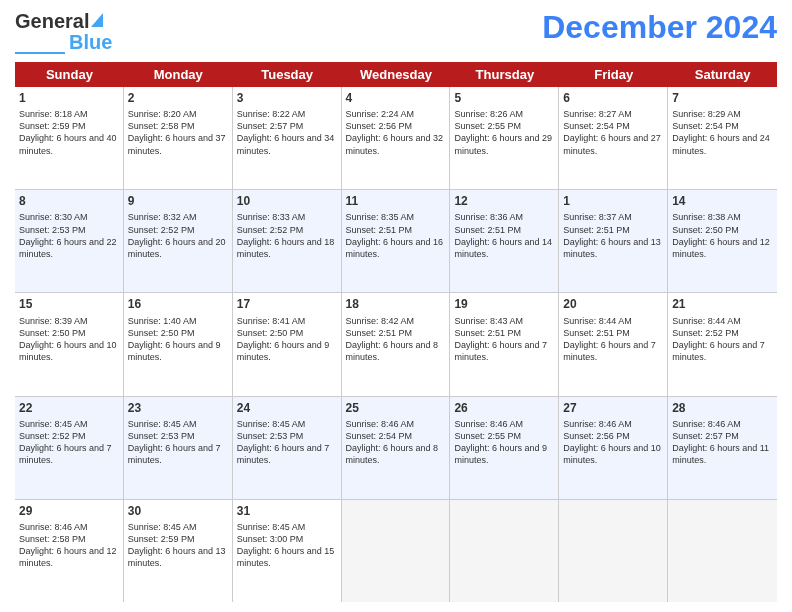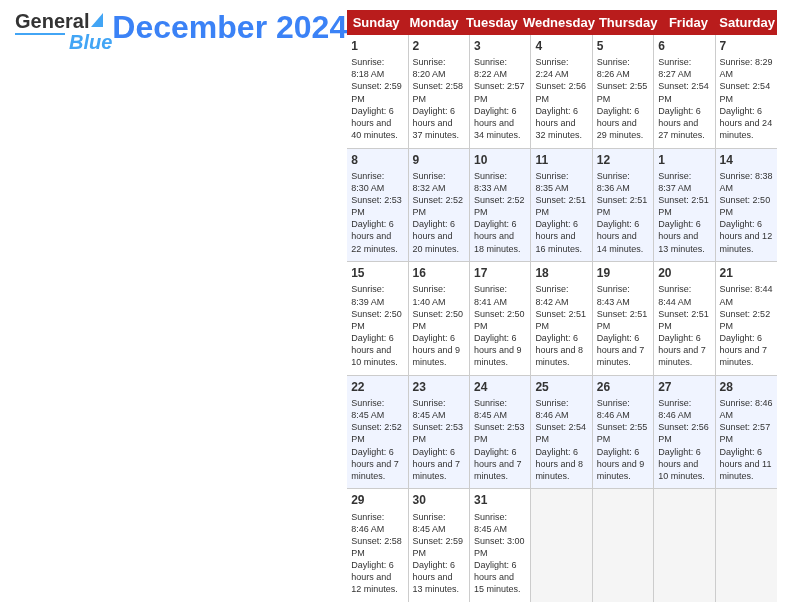--- a/index.html
+++ b/index.html
@@ -8,20 +8,21 @@
       background: #fff;
       width: 792px;
       height: 612px;
       overflow: hidden;
     }
     .page {
       width: 792px;
       height: 612px;
       padding: 10px 15px;
       display: flex;
+      flex-direction: column;
     }
     .header {
       display: flex;
       justify-content: space-between;
       align-items: flex-start;
       margin-bottom: 8px;
     }
     .logo {
       display: flex;
       flex-direction: column;
@@ -119,21 +120,21 @@
 </head>
 <body>
 
 <div class="page">
   <div class="header">
     <div class="logo">
       <div style="display:flex; align-items:center;">
         <span style="font-size:20px; font-weight:bold; color:#333;">General</span>
         <span class="logo-triangle"></span>
       </div>
-      <div style="display:flex; align-items:flex-start; margin-top:-2px;font-style:italic;">
+      <div style="display:flex; align-items:flex-end; margin-top:-2px;">
         <div class="logo-line"></div>
         <span style="font-size:20px; font-weight:bold; color:#42a5f5; margin-left:4px;">Blue</span>
       </div>
     </div>
     <div class="title-block">
       <div class="month-title">December 2024</div>
     </div>
   </div>
 
   <div class="calendar">

